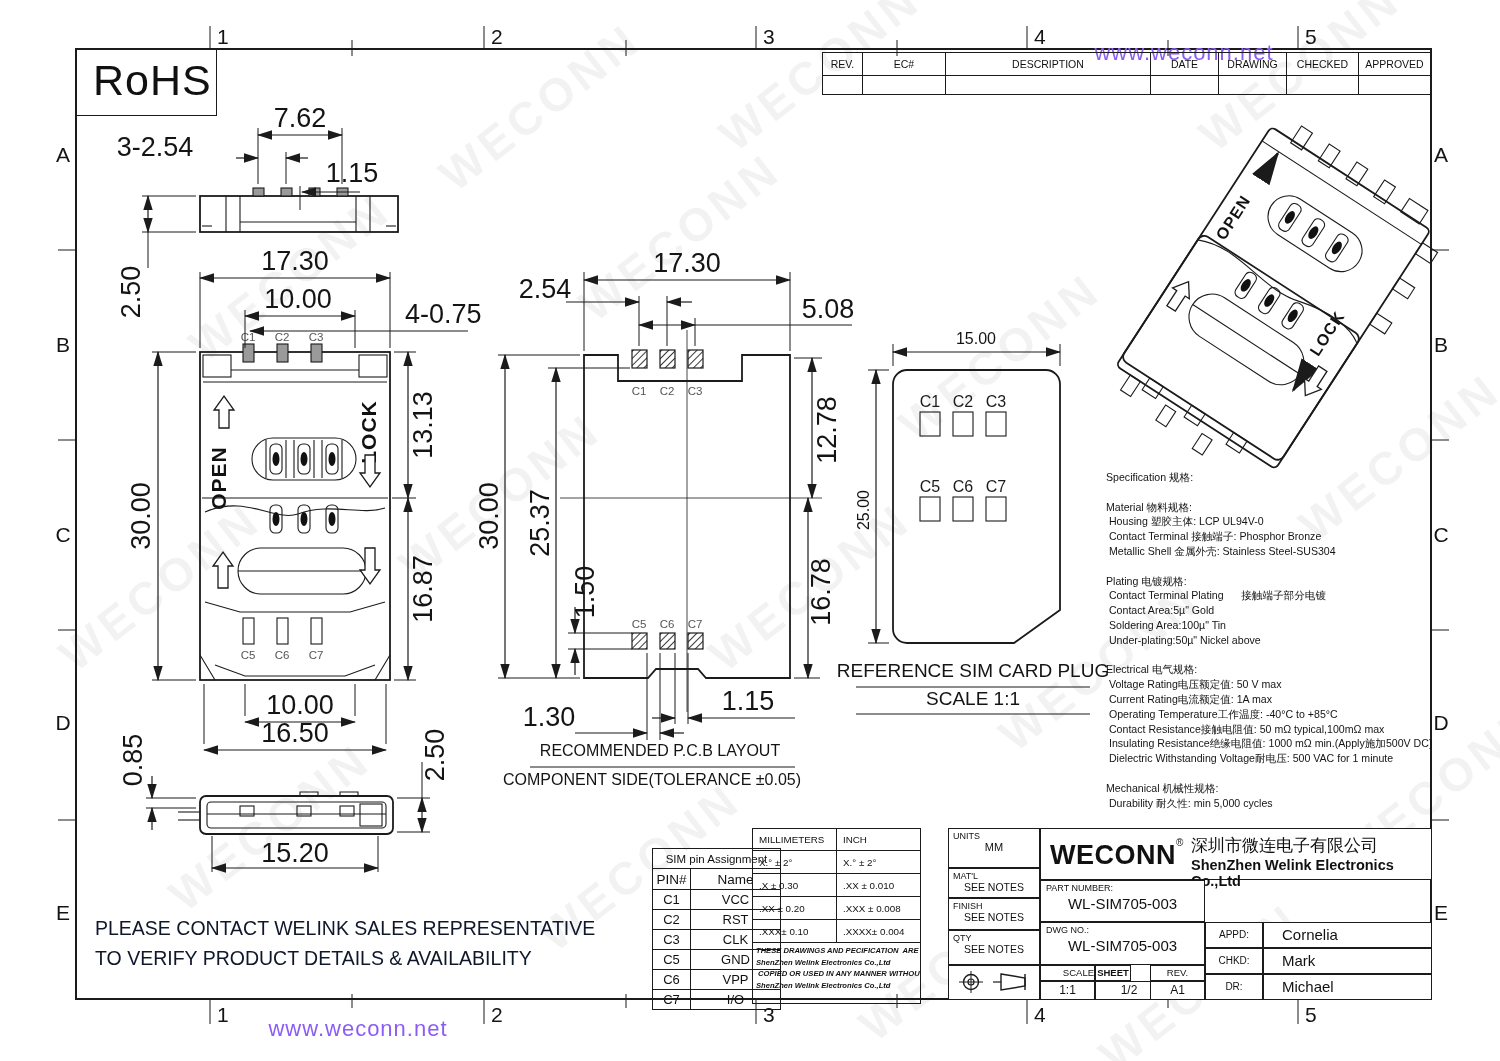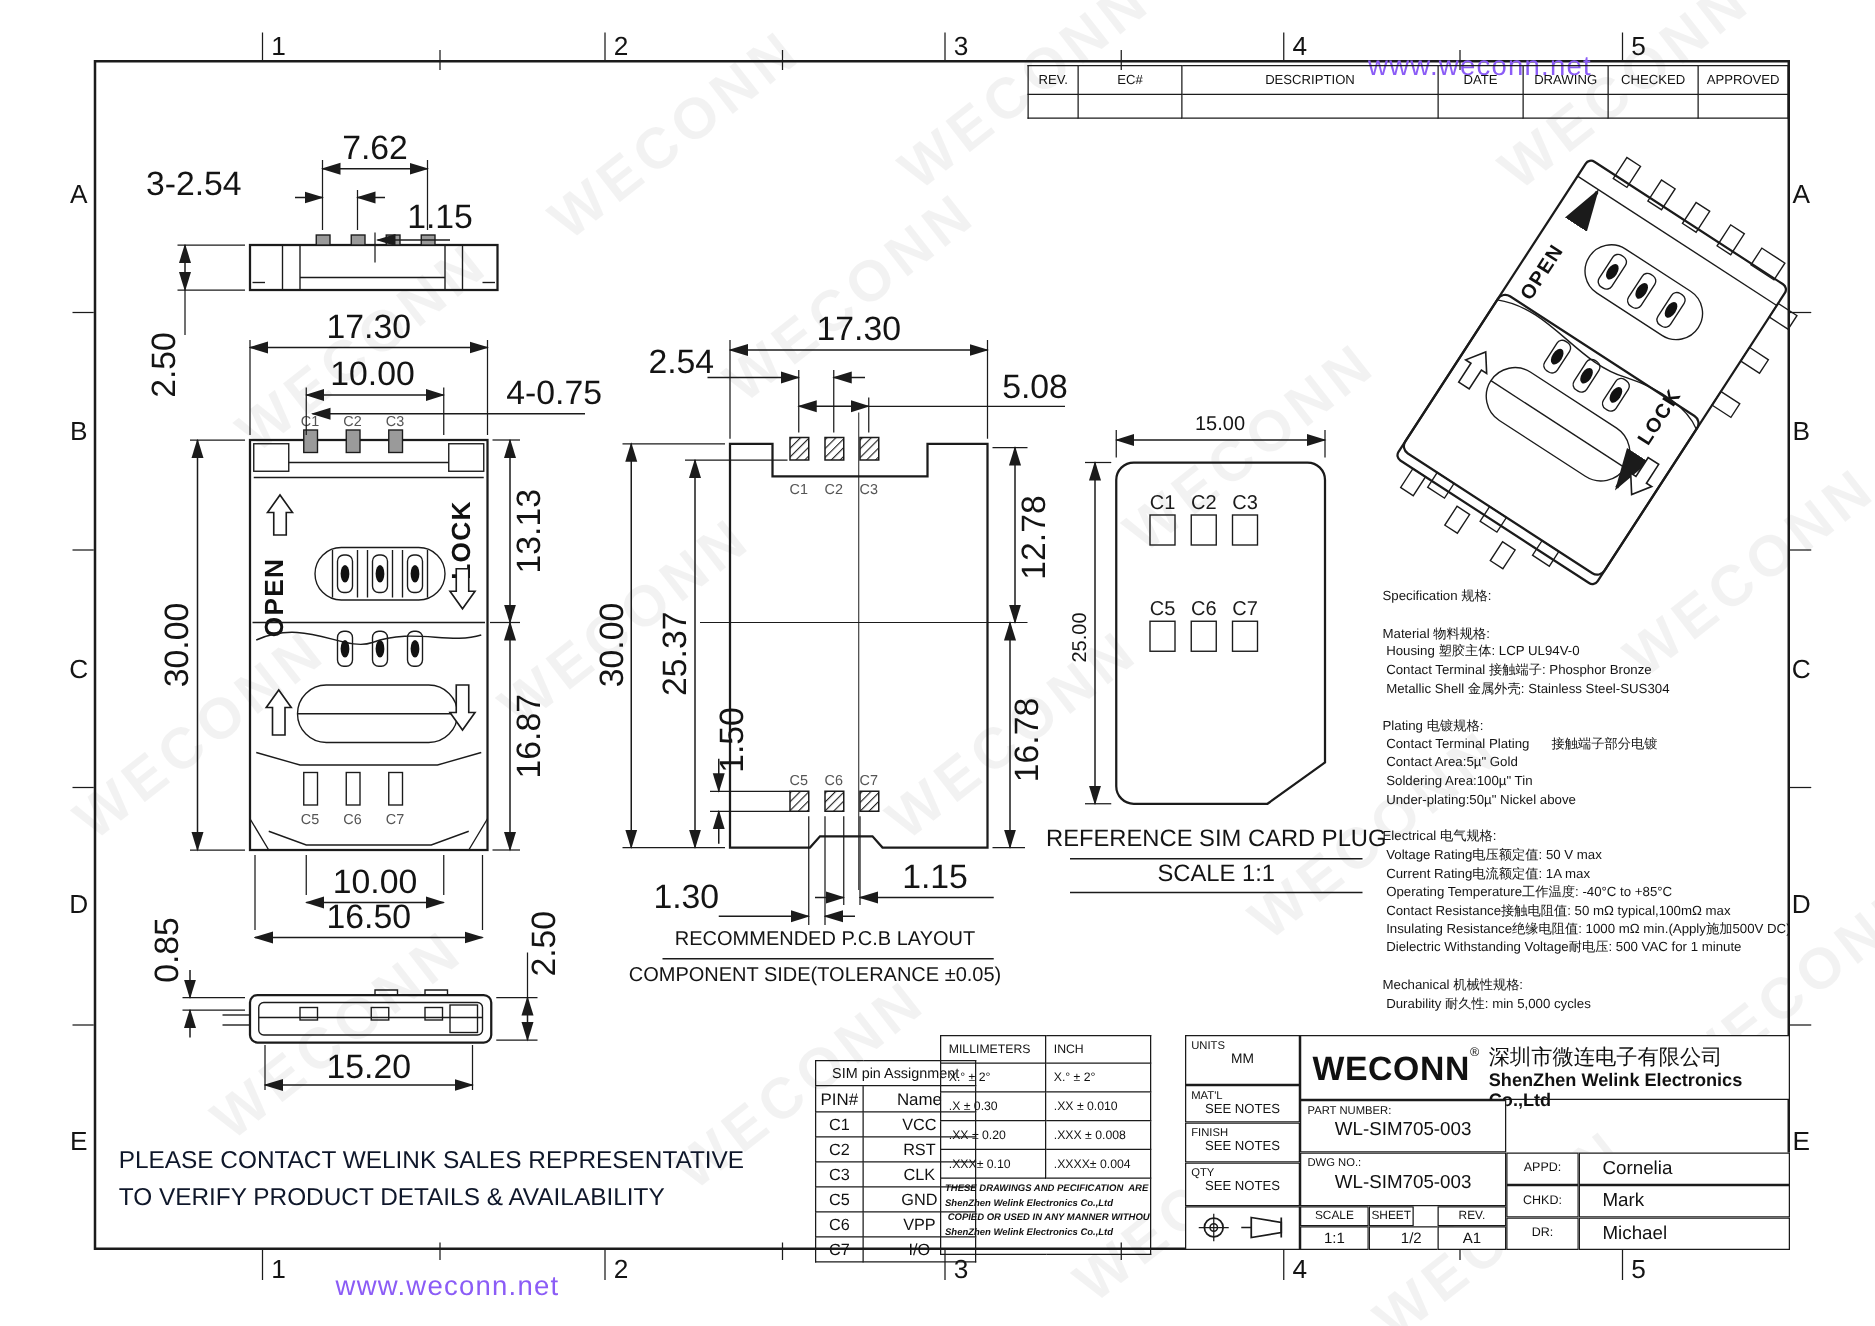--- a/index.html
+++ b/index.html
@@ -54,20 +54,21 @@
     <span class="wm" style="left:980px;top:640px">WECONN</span>
     <span class="wm" style="left:1320px;top:760px">WECONN</span>
     <span class="wm" style="left:150px;top:800px">WECONN</span>
     <span class="wm" style="left:520px;top:840px">WECONN</span>
     <span class="wm" style="left:840px;top:930px">WECONN</span>
     <span class="wm" style="left:1080px;top:960px">WECONN</span>
     <span class="wm" style="left:700px;top:40px">WECONN</span>
   </div>
 
   <div class="frame"></div>
+  <div class="rohs">RoHS</div>
 
   <div class="site" style="left:1078px;top:20px;width:212px;text-align:center;">www.weconn.net</div>
   <div class="site" style="left:252px;top:996px;width:212px;text-align:center;">www.weconn.net</div>
 
   <svg class="abs" style="left:0;top:0" width="1500" height="1061" viewBox="0 0 1500 1061">
     <defs>
       <marker id="ae" markerWidth="13" markerHeight="9" refX="12" refY="4.5" orient="auto">
           <path d="M0,0.5 L13,4.5 L0,8.5 z" fill="#1b1b1b"></path>
         </marker>
       <marker id="as" markerWidth="13" markerHeight="9" refX="1" refY="4.5" orient="auto">
@@ -629,22 +630,22 @@
       <span class="abs" style="left:150px;top:28px;font-size:14.5px;font-weight:bold;">ShenZhen Welink Electronics Co.,Ltd</span>
     </div>
     <div class="cell" style="left:0;top:52px;width:165px;height:42px;">
       <div class="tb-label">PART NUMBER:</div>
       <div style="text-align:center;font-size:15px;margin-top:2px;">WL-SIM705-003</div>
     </div>
     <div class="cell" style="left:0;top:94px;width:165px;height:43px;">
       <div class="tb-label">DWG NO.:</div>
       <div style="text-align:center;font-size:15px;margin-top:2px;">WL-SIM705-003</div>
     </div>
-    <div class="cell" style="left:0;top:137px;width:55px;height:16px;font-size:9.5px;text-align:center;line-height:14px;">SCALE</div>
-    <div class="cell" style="left:55px;top:137px;width:36px;height:16px;font-size:9.5px;text-align:center;line-height:14px;">SHEET</div>
+    <div class="cell" style="left:0;top:137px;width:55px;height:16px;font-size:9.5px;text-align:right;line-height:14px;">SCALE</div>
+    <div class="cell" style="left:55px;top:137px;width:36px;height:16px;font-size:9.5px;text-align:center;line-height:14px;font-weight:bold;">SHEET</div>
     <div class="cell" style="left:110px;top:137px;width:55px;height:16px;font-size:9.5px;text-align:center;line-height:14px;">REV.</div>
     <div class="cell" style="left:0;top:153px;width:55px;height:19px;font-size:12px;text-align:center;line-height:17px;">1:1</div>
     <div class="cell" style="left:55px;top:153px;width:68px;height:19px;font-size:12px;text-align:center;line-height:17px;">1/2</div>
     <div class="cell" style="left:110px;top:153px;width:55px;height:19px;font-size:12px;text-align:center;line-height:17px;">A1</div>
     <div class="cell" style="left:165px;top:94px;width:58px;height:26px;font-size:10px;text-align:center;line-height:24px;">APPD:</div>
     <div class="cell" style="left:223px;top:94px;width:169px;height:26px;font-size:15px;text-align:left;padding-left:18px;line-height:24px;">Cornelia</div>
     <div class="cell" style="left:165px;top:120px;width:58px;height:26px;font-size:10px;text-align:center;line-height:24px;">CHKD:</div>
     <div class="cell" style="left:223px;top:120px;width:169px;height:26px;font-size:15px;text-align:left;padding-left:18px;line-height:24px;">Mark</div>
     <div class="cell" style="left:165px;top:146px;width:58px;height:26px;font-size:10px;text-align:center;line-height:24px;">DR:</div>
     <div class="cell" style="left:223px;top:146px;width:169px;height:26px;font-size:15px;text-align:left;padding-left:18px;line-height:24px;">Michael</div>

